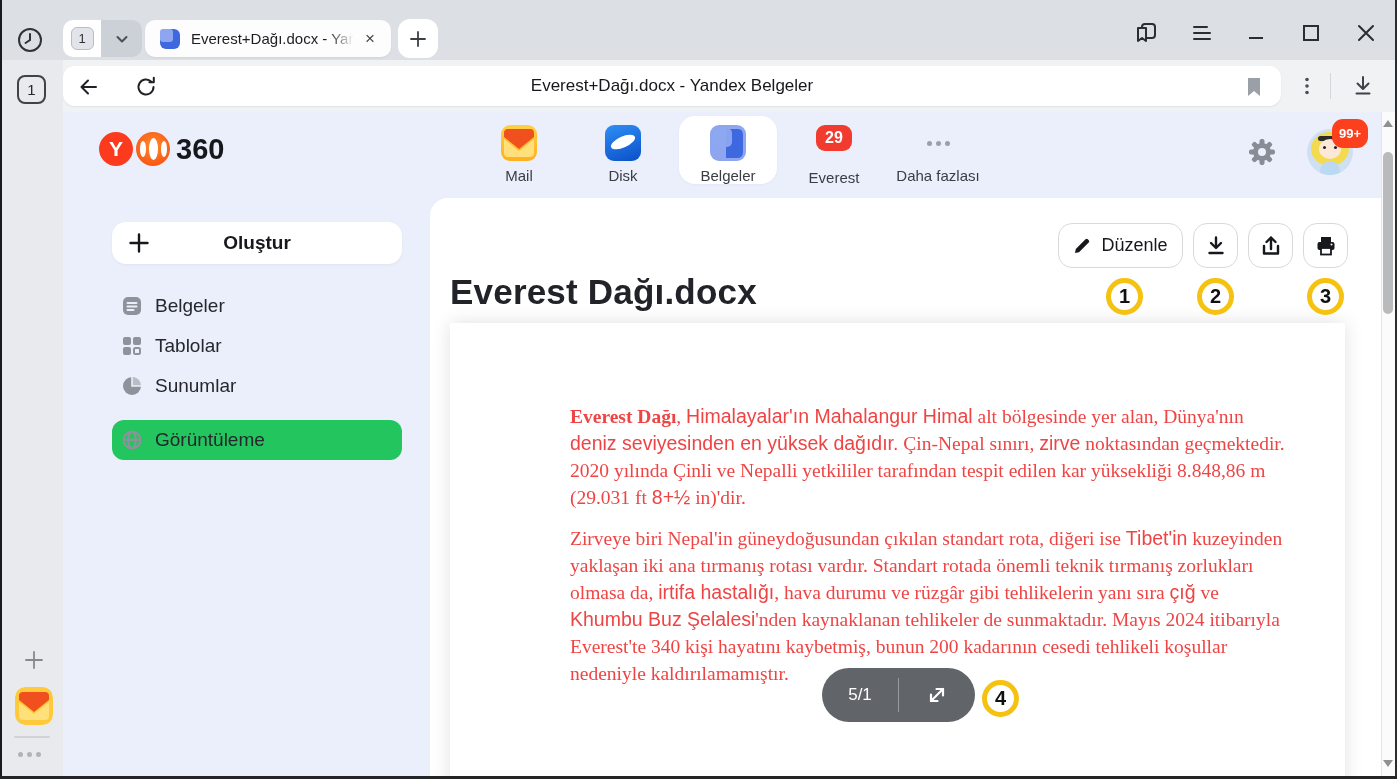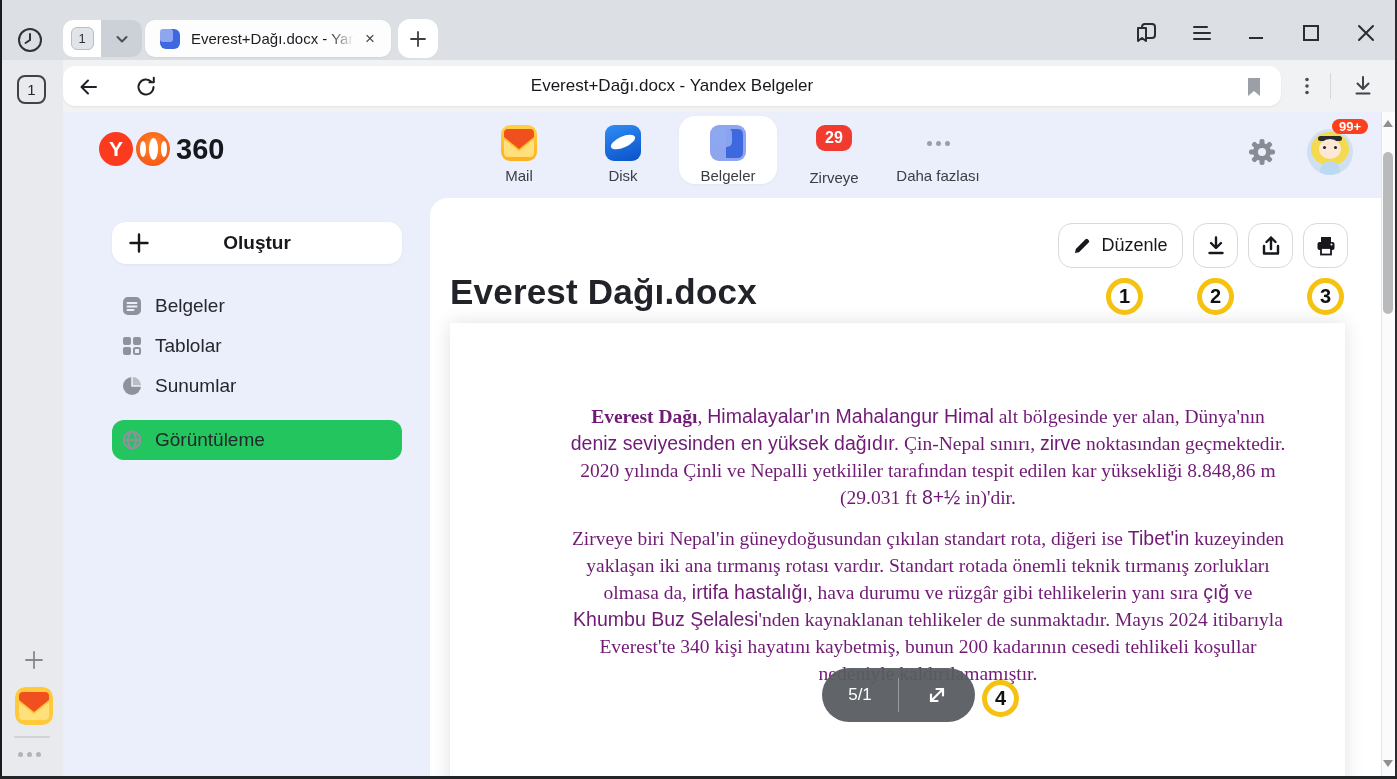--- a/index.html
+++ b/index.html
@@ -65,41 +65,41 @@
   .svc-cal-icon { background:#f13b2f; display:flex; align-items:center; justify-content:center; color:#fff; font-weight:700; font-size:16px; }
   .svc-more-icon { background:transparent; display:flex; align-items:center; justify-content:center; gap:4px; }
   .svc-more-icon i { width:5px; height:5px; border-radius:50%; background:#9aa0a6; }
   .gear { left:1245px; top:135px; width:34px; height:34px; }
   .avatar { left:1307px; top:129px; width:46px; height:46px; border-radius:50%; background:#cfe0f3; overflow:hidden; position:relative; }
   .avatar .hair { position:absolute; left:4px; top:3px; width:38px; height:34px; border-radius:50%; background:#f3da4e; }
   .avatar .face { position:absolute; left:12px; top:10px; width:22px; height:20px; border-radius:50%; background:#fde8d8; }
   .avatar .band { position:absolute; left:11px; top:7px; width:24px; height:5px; border-radius:3px; background:#2b2b2b; }
   .avatar .eye { position:absolute; top:17px; width:3px; height:3px; border-radius:50%; background:#222; }
   .avatar .dress { position:absolute; left:13px; top:32px; width:20px; height:14px; border-radius:10px 10px 0 0; background:#bcd9f2; }
-  .badge-99 { left:1332px; top:119px; min-width:36px; height:15px; background:#fc3f1d; border-radius:11px; color:#fff; font-size:13px; font-weight:700; display:flex; align-items:center; justify-content:center; padding:0 6px; z-index:5; }
+  .badge-99 { left:1332px; top:119px; min-width:36px; height:29px; background:#fc3f1d; border-radius:11px; color:#fff; font-size:13px; font-weight:700; display:flex; align-items:center; justify-content:center; padding:0 6px; z-index:5; }
 
   
   .create-btn { left:112px; top:222px; width:290px; height:42px; background:#fff; border-radius:14px; box-shadow:0 1px 3px rgba(0,0,0,.05); display:flex; align-items:center; }
   .create-label { position:absolute; width:100%; text-align:center; font-size:19px; font-weight:700; color:#17181c; }
   .nav-item { left:112px; width:290px; height:40px; display:flex; align-items:center; border-radius:12px; }
   .nav-item.active { background:#22c55e; }
   .nav-icon { width:20px; height:20px; margin-left:10px; }
   .nav-label { font-size:19px; color:#26272c; margin-left:13px; }
 
   
   .doc-title { left:450px; top:224px; font-size:35px; font-weight:700; color:#222329; letter-spacing:.2px;margin-top:48px; }
   .btn { background:#fff; border:1px solid #d7d9dd; border-radius:14px; display:flex; align-items:center; justify-content:center; }
   .btn-edit { left:1058px; top:223px; width:125px; height:45px; gap:9px; font-size:18px; color:#17181c; font-weight:500; }
   .btn-sq { top:223px; width:45px; height:45px; }
 
   .marker { width:37px; height:37px; border-radius:50%; background:#fff; border:5px solid #f5c211; display:flex; align-items:center; justify-content:center; font-size:20px; font-weight:700; color:#111; z-index:10; }
 
   
   .page { left:450px; top:323px; width:895px; height:470px; background:#fff; box-shadow:0 0 18px rgba(0,0,0,.12); }
-  .page-text { position:absolute; left:120px; top:80px; width:716px; font-size:19.5px; line-height:27px; color:#701a75;text-align:center; }
+  .page-text { position:absolute; left:120px; top:80px; width:716px; font-size:19.5px; line-height:27px; color:#ef4444; }
   .page-text p { margin-bottom:14px; }
   .run-serif { font-family:"Liberation Serif", serif; }
   .run-serif-bold { font-family:"Liberation Serif", serif; font-weight:700; }
   .run-sans { font-family:"Liberation Sans", sans-serif; }
 
   
   .pagepill { left:822px; top:668px; width:153px; height:54px; background:rgba(88,92,97,.95); border-radius:27px; display:flex; align-items:center; z-index:8; }
   .pagepill-num { width:76px; text-align:center; color:#fff; font-size:17px; }
   .pagepill-div { width:1px; height:34px; background:rgba(255,255,255,.35); }
   .pagepill-expand { flex:1; display:flex; align-items:center; justify-content:center; }
@@ -272,21 +272,21 @@
     <svg width="36" height="36" viewBox="0 0 36 36">
         <path d="M16 4 L28 4 Q33 4 33 10 L33 27 Q33 33 27 33 L16 33 Z" fill="#3e68e0"></path>
         <rect x="3" y="3" width="19" height="19" rx="5" fill="#8ea6f0" opacity=".95"></rect>
       </svg>
   </div>
   <div class="svc-label">Belgeler</div>
 </div>
 
 <div class="abs svc" style="left:785px;gap:12px;">
   <div class="svc-icon svc-cal-icon">29</div>
-  <div class="svc-label">Zirveye</div>
+  <div class="svc-label">Everest</div>
 </div>
 
 <div class="abs svc" style="left:889px;">
   <div class="svc-icon svc-more-icon">
       <i></i>
       <i></i>
       <i></i>
     </div>
   <div class="svc-label">Daha fazlası</div>
 </div>

